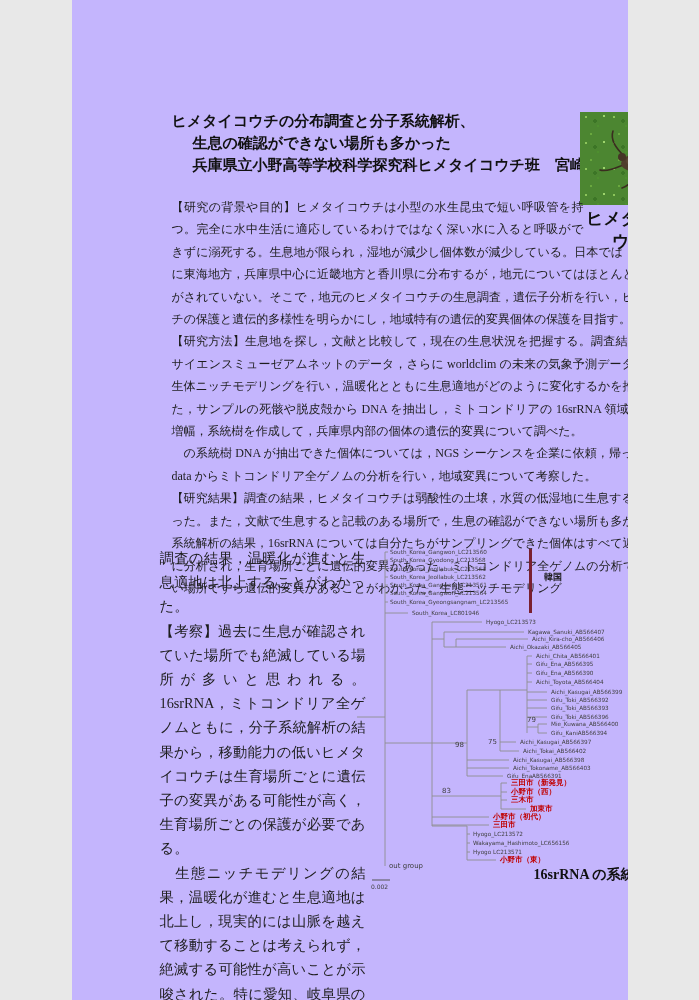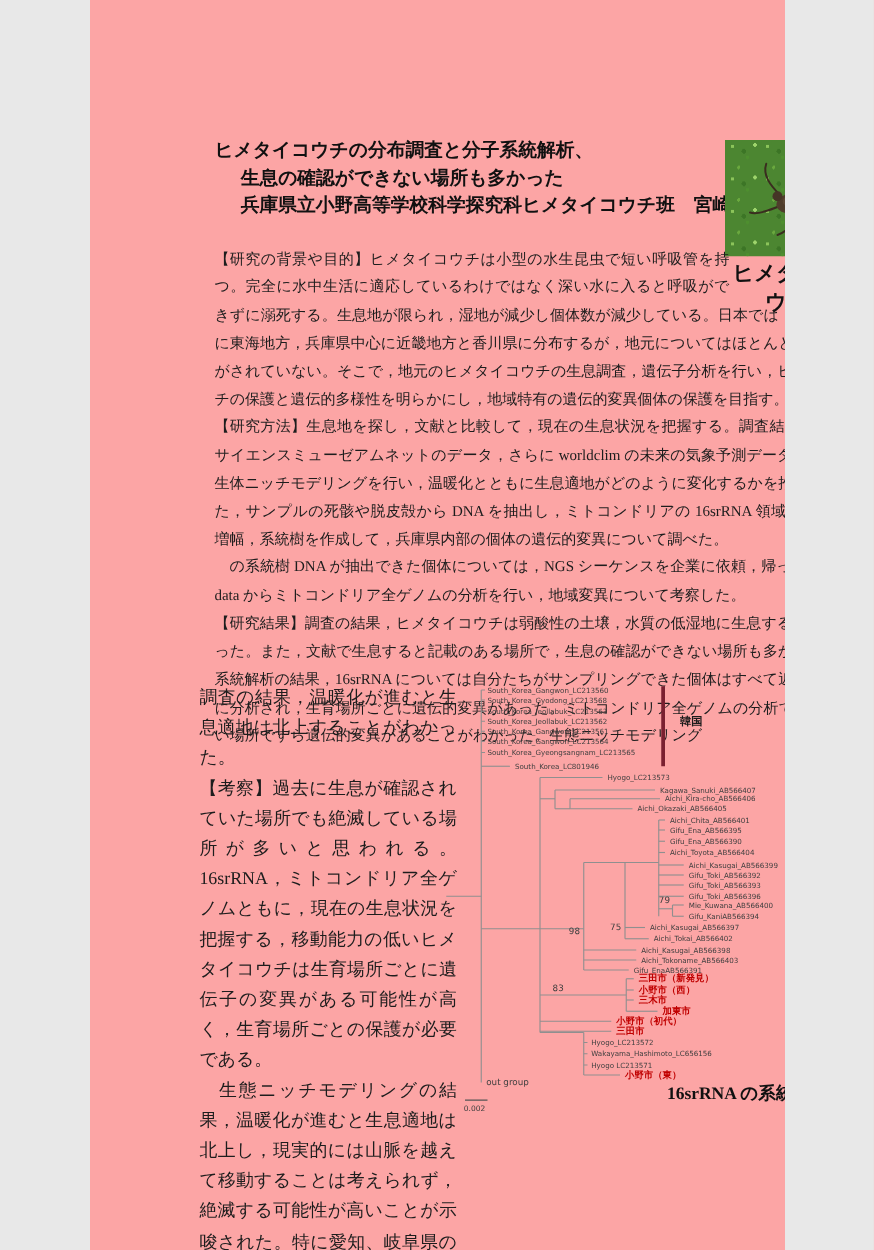--- a/index.html
+++ b/index.html
@@ -1,17 +1,17 @@
 <!DOCTYPE html>
 <html lang="ja"><head>
 <meta charset="utf-8">
 <style>
   html,body{margin:0;padding:0;background:#e8e8e8;}
   .page{
-    position:relative;width:556px;height:1000px;margin:0 auto;background:#fca5a5;
+    position:relative;width:556px;height:1000px;margin:0 auto;background:#c4b5fd;
     font-family:"Liberation Serif","DejaVu Serif",serif;color:#1d1d1d;overflow:hidden;text-decoration:underline;
   }
   
   .title-block{position:absolute;left:100px;top:110px;
     font-family:"Liberation Sans","DejaVu Sans",sans-serif;font-weight:bold;
     font-size:15px;line-height:22px;color:#111;}
   .title-line2,.title-line3{padding-left:21px;}
   
   .photo{position:absolute;left:508px;top:112px;width:100px;height:93px;
     background:
@@ -73,21 +73,21 @@
 
   <div class="content">
     <p><span class="photo-spacer"></span><span>【研究の背景や目的】ヒメタイコウチは小型の水生昆虫で短い呼吸管を持つ。完全に水中生活に適応しているわけではなく深い水に入ると呼吸ができずに溺死する。生息地が限られ，湿地が減少し個体数が減少している。日本では，愛知県中心に東海地方，兵庫県中心に近畿地方と香川県に分布するが，地元についてはほとんど調査・研究がされていない。そこで，地元のヒメタイコウチの生息調査，遺伝子分析を行い，ヒメタイコウチの保護と遺伝的多様性を明らかにし，地域特有の遺伝的変異個体の保護を目指す。</span></p>
     <p>【研究方法】生息地を探し，文献と比較して，現在の生息状況を把握する。調査結果と GBIF，サイエンスミューゼアムネットのデータ，さらに worldclim の未来の気象予測データを用いて，生体ニッチモデリングを行い，温暖化とともに生息適地がどのように変化するかを推定する。また，サンプルの死骸や脱皮殻から DNA を抽出し，ミトコンドリアの 16srRNA 領域を PCR 法で増幅，系統樹を作成して，兵庫県内部の個体の遺伝的変異について調べた。</p>
     <p class="indent1">の系統樹 DNA が抽出できた個体については，NGS シーケンスを企業に依頼，帰ってきた raw-data からミトコンドリア全ゲノムの分析を行い，地域変異について考察した。</p>
     <p>【研究結果】調査の結果，ヒメタイコウチは弱酸性の土壌，水質の低湿地に生息することがわかった。また，文献で生息すると記載のある場所で，生息の確認ができない場所も多かった。分子系統解析の結果，16srRNA については自分たちがサンプリングできた個体はすべて近畿グループに分析され，生育場所ごとに遺伝的変異があった。ミトコンドリア全ゲノムの分析でも比較的近い場所ですら遺伝的変異があることがわかった。生態ニッチモデリング</p>
   </div>
 
   <div class="left-col">
     <p>調査の結果，温暖化が進むと生息適地は北上することがわかった。</p>
-    <p>【考察】過去に生息が確認されていた場所でも絶滅している場所が多いと思われる。16srRNA，ミトコンドリア全ゲノムともに，現在の生息状況を把握する，移動能力の低いヒメタイコウチは生育場所ごとに遺伝子の変異がある可能性が高く，生育場所ごとの保護が必要である。</p>
+    <p>【考察】過去に生息が確認されていた場所でも絶滅している場所が多いと思われる。16srRNA，ミトコンドリア全ゲノムともに，分子系統解析の結果から，移動能力の低いヒメタイコウチは生育場所ごとに遺伝子の変異がある可能性が高く，生育場所ごとの保護が必要である。</p>
     <p>　生態ニッチモデリングの結果，温暖化が進むと生息適地は北上し，現実的には山脈を越えて移動することは考えられず，絶滅する可能性が高いことが示唆された。特に愛知、岐阜県の個体が激減する可能性が高い。</p>
   </div>
 
   <div class="figure">
     <svg id="tree-svg" width="400" height="375" viewBox="0 0 400 375">
         <line x1="5" y1="169" x2="33" y2="169" stroke="#8f8f8f" stroke-width="0.9"></line>
         <line x1="33" y1="4" x2="33" y2="318" stroke="#8f8f8f" stroke-width="0.9"></line>
         <line x1="33" y1="4" x2="36" y2="4" stroke="#8f8f8f" stroke-width="0.9"></line>
         <line x1="33" y1="12" x2="36" y2="12" stroke="#8f8f8f" stroke-width="0.9"></line>
         <line x1="33" y1="21" x2="36" y2="21" stroke="#8f8f8f" stroke-width="0.9"></line>

